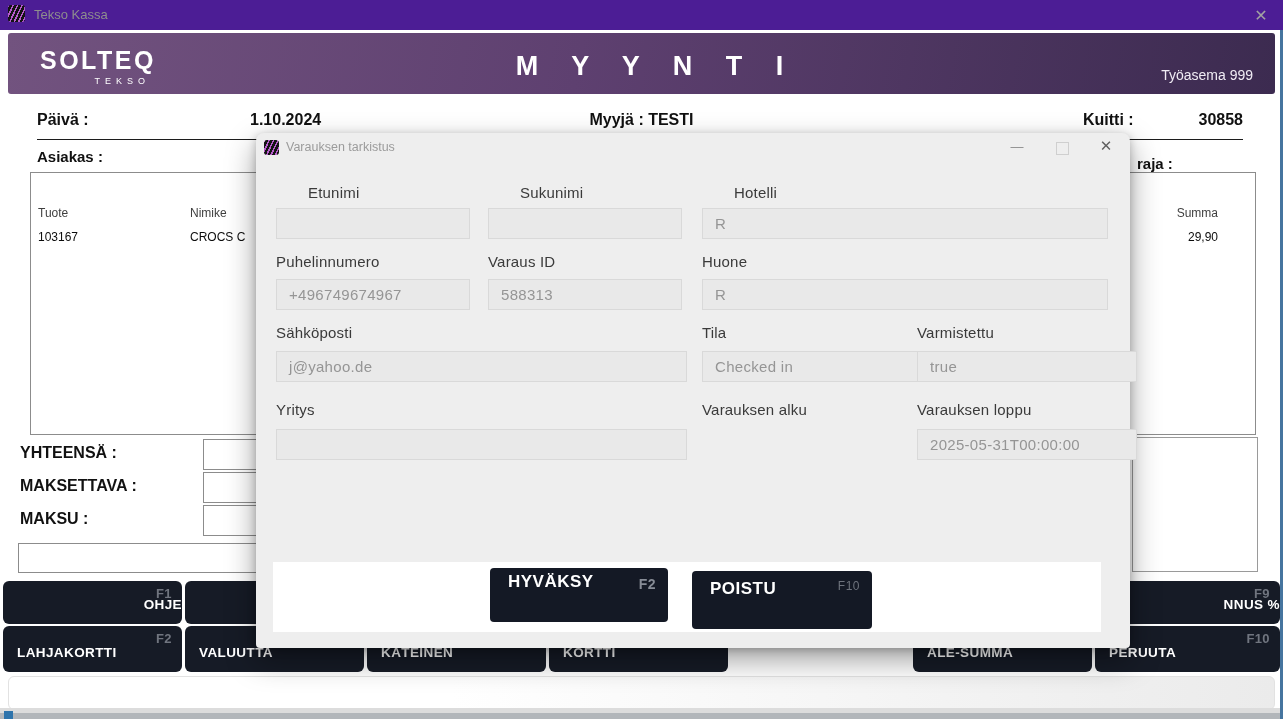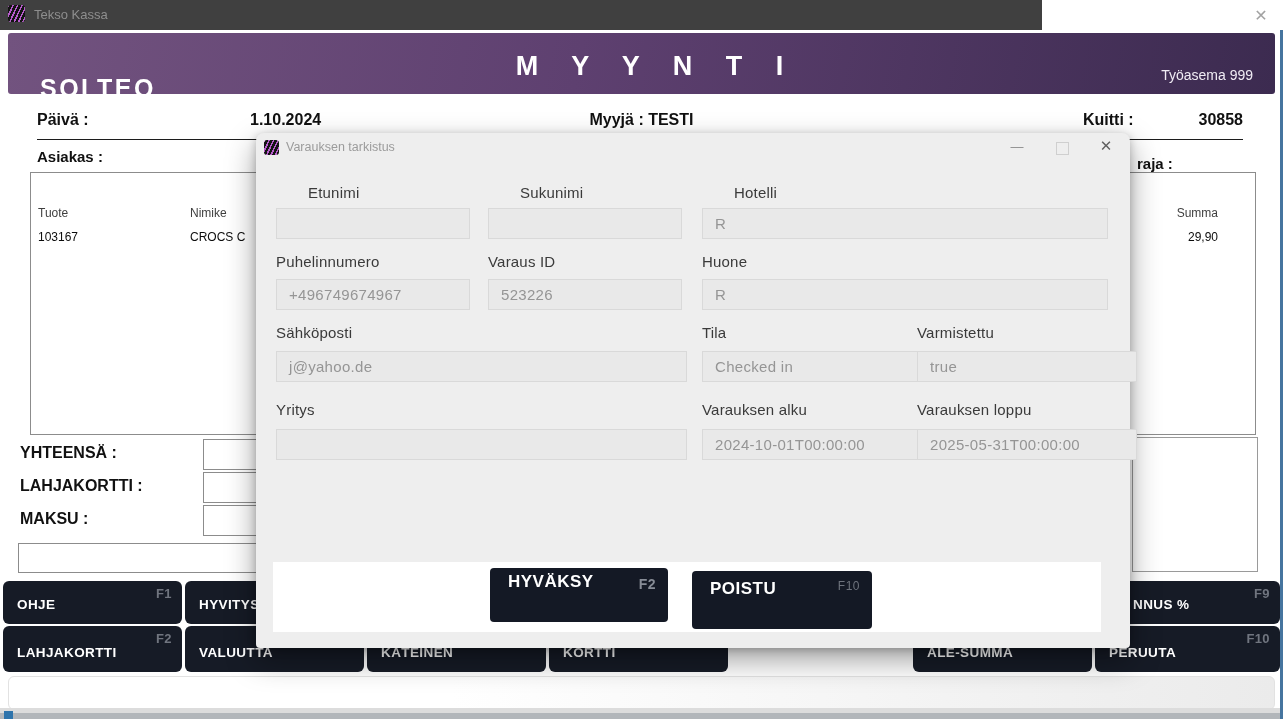--- a/index.html
+++ b/index.html
@@ -1,31 +1,31 @@
 <!DOCTYPE html>
 <html><head>
 <meta charset="utf-8">
 <style>
   html,body{margin:0;padding:0;background:#9ea2a6;}
   .page{position:relative;width:1283px;height:719px;background:#ffffff;overflow:hidden;
         font-family:"Liberation Sans",sans-serif;}
   .abs{position:absolute;}
 
   
-  .titlebar{left:0;top:0;width:1042px;height:30px;background:#404040;}
+  .titlebar{left:0;top:0;width:1283px;height:30px;background:#4c1d95;}
   .app-icon{left:8px;top:5px;width:17px;height:17px;border-radius:3px;
             background:repeating-linear-gradient(115deg,#b75ccb 0 1.5px,#141414 1.5px 4px);}
   .win-title{left:34px;top:7px;font-size:13px;color:#8e8e8e;}
   .win-close{left:1248px;top:4px;width:26px;height:22px;color:#a2a2a2;font-size:16px;
              display:flex;align-items:center;justify-content:center;cursor:default;}
 
   
   .brand-header{left:8px;top:33px;width:1267px;height:61px;border-radius:3px;
     background:linear-gradient(100deg,#72537f 0%,#5e4070 45%,#3c2b50 100%);}
-  .logo{left:32px;top:13px;width:110px;color:#fff;margin-top:28px;}
+  .logo{left:32px;top:13px;width:110px;color:#fff;}
   .logo-main{font-size:25px;font-weight:bold;letter-spacing:2.5px;}
   .logo-sub{font-size:9px;letter-spacing:5px;text-align:right;margin-top:1px;}
   .myynti{left:0;top:18px;width:1283px;text-align:center;color:#fff;font-size:27px;
           font-weight:bold;letter-spacing:13px;text-indent:13px;}
   .workstation{right:22px;top:34px;color:#f0ecf4;font-size:14px;}
 
   
   .b16{font-size:16px;font-weight:bold;color:#111;}
   .paiva-label{left:37px;top:111px;}
   .paiva-value{left:250px;top:111px;}
@@ -57,21 +57,21 @@
   .bottom-strip1{left:0;top:708px;width:1283px;height:6px;background:#dcdcdc;}
   .bottom-strip2{left:0;top:713px;width:1283px;height:6px;background:#b2b6ba;}
   .blue-chip{left:4px;top:711px;width:9px;height:8px;background:#2e74ac;}
   .right-accent{left:1280px;top:30px;width:3px;height:689px;background:#46759f;}
 
   
   .fn-btn{background:#161b26;border-radius:6px;color:#fff;font-size:13.5px;font-weight:bold;
           letter-spacing:.4px;display:flex;align-items:flex-end;padding:0 0 12px 14px;
           box-sizing:border-box;cursor:default;}
   .fn-badge{position:absolute;top:5px;right:10px;color:#70757f;font-size:13px;font-weight:bold;}
-  .row1{top:581px;height:43px;} .row2{top:626px;height:46px;}
+  .row1{top:581px;height:43px;justify-content:flex-end;} .row2{top:626px;height:46px;}
   .col0{left:3px;width:179px;} .col1{left:185px;width:179px;} .col2{left:367px;width:179px;}
   .col3{left:549px;width:179px;} .col4{left:731px;width:179px;} .col5{left:913px;width:179px;}
   .col6{left:1095px;width:185px;}
   .btn-alennus{padding-left:38px;}
 
   
   .dialog{left:256px;top:133px;width:874px;height:515px;background:#eeeeee;
           border-radius:8px 8px 4px 4px;z-index:40;
           box-shadow:0 12px 30px rgba(0,0,0,.38),0 2px 8px rgba(0,0,0,.22);}
   .dlg-icon{left:8px;top:7px;width:15px;height:15px;border-radius:3px;
@@ -132,21 +132,21 @@
   <div class="abs cell th c-tuote r-head">Tuote</div>
   <div class="abs cell th c-nimike r-head">Nimike</div>
   <div class="abs cell th c-summa r-head">Summa</div>
   <div class="abs cell td c-tuote r-one">103167</div>
   <div class="abs cell td c-nimike r-one">CROCS C</div>
   <div class="abs cell td c-summa r-one">29,90</div>
 
   <div class="abs right-box"></div>
 
   <div class="abs tot-label" style="top:444px">YHTEENSÄ :</div>
-  <div class="abs tot-label" style="top:477px">LAHJAKORTTI :</div>
+  <div class="abs tot-label" style="top:477px">MAKSETTAVA :</div>
   <div class="abs tot-label" style="top:510px">MAKSU :</div>
   <div class="abs tot-box" style="top:439px"></div>
   <div class="abs tot-box" style="top:472px"></div>
   <div class="abs tot-box" style="top:505px"></div>
   <div class="abs wide-box"></div>
 
   <div class="abs bottom-bar"></div>
   <div class="abs bottom-strip1"></div>
   <div class="abs bottom-strip2"></div>
   <div class="abs blue-chip"></div>
@@ -195,35 +195,34 @@
     <div class="abs fld-label lc1 rowA-l">Etunimi</div>
     <div class="abs fld-input lc1 w-half rowA-i"></div>
     <div class="abs fld-label lc2 rowA-l">Sukunimi</div>
     <div class="abs fld-input lc2 w-half rowA-i"></div>
     <div class="abs fld-label rc rowA-l">Hotelli</div>
     <div class="abs fld-input rc w-right rowA-i">R</div>
 
     <div class="abs fld-label lc1 rowB-l">Puhelinnumero</div>
     <div class="abs fld-input lc1 w-half rowB-i">+496749674967</div>
     <div class="abs fld-label lc2 rowB-l">Varaus ID</div>
-    <div class="abs fld-input lc2 w-half rowB-i">523226</div>
+    <div class="abs fld-input lc2 w-half rowB-i">588313</div>
     <div class="abs fld-label rc rowB-l">Huone</div>
     <div class="abs fld-input rc w-right rowB-i">R</div>
 
     <div class="abs fld-label lc1 rowC-l">Sähköposti</div>
     <div class="abs fld-input lc1 w-left rowC-i">j@yahoo.de</div>
     <div class="abs fld-label rc rowC-l">Tila</div>
     <div class="abs fld-input rc w-rhalf rowC-i">Checked in</div>
     <div class="abs fld-label rc2 rowC-l">Varmistettu</div>
     <div class="abs fld-input rc2 w-rhalf rowC-i">true</div>
 
     <div class="abs fld-label lc1 rowD-l">Yritys</div>
     <div class="abs fld-input lc1 w-left rowD-i"></div>
     <div class="abs fld-label rc rowD-l">Varauksen alku</div>
-    <div class="abs fld-input rc w-rhalf rowD-i">2024-10-01T00:00:00</div>
     <div class="abs fld-label rc2 rowD-l">Varauksen loppu</div>
     <div class="abs fld-input rc2 w-rhalf rowD-i">2025-05-31T00:00:00</div>
 
     <div class="abs white-band"></div>
     <div class="abs dlg-btn btn-accept">
       <span>HYVÄKSY</span>
       <span class="dlg-badge">F2</span>
     </div>
     <div class="abs dlg-btn btn-exit">
       <span>POISTU</span>

